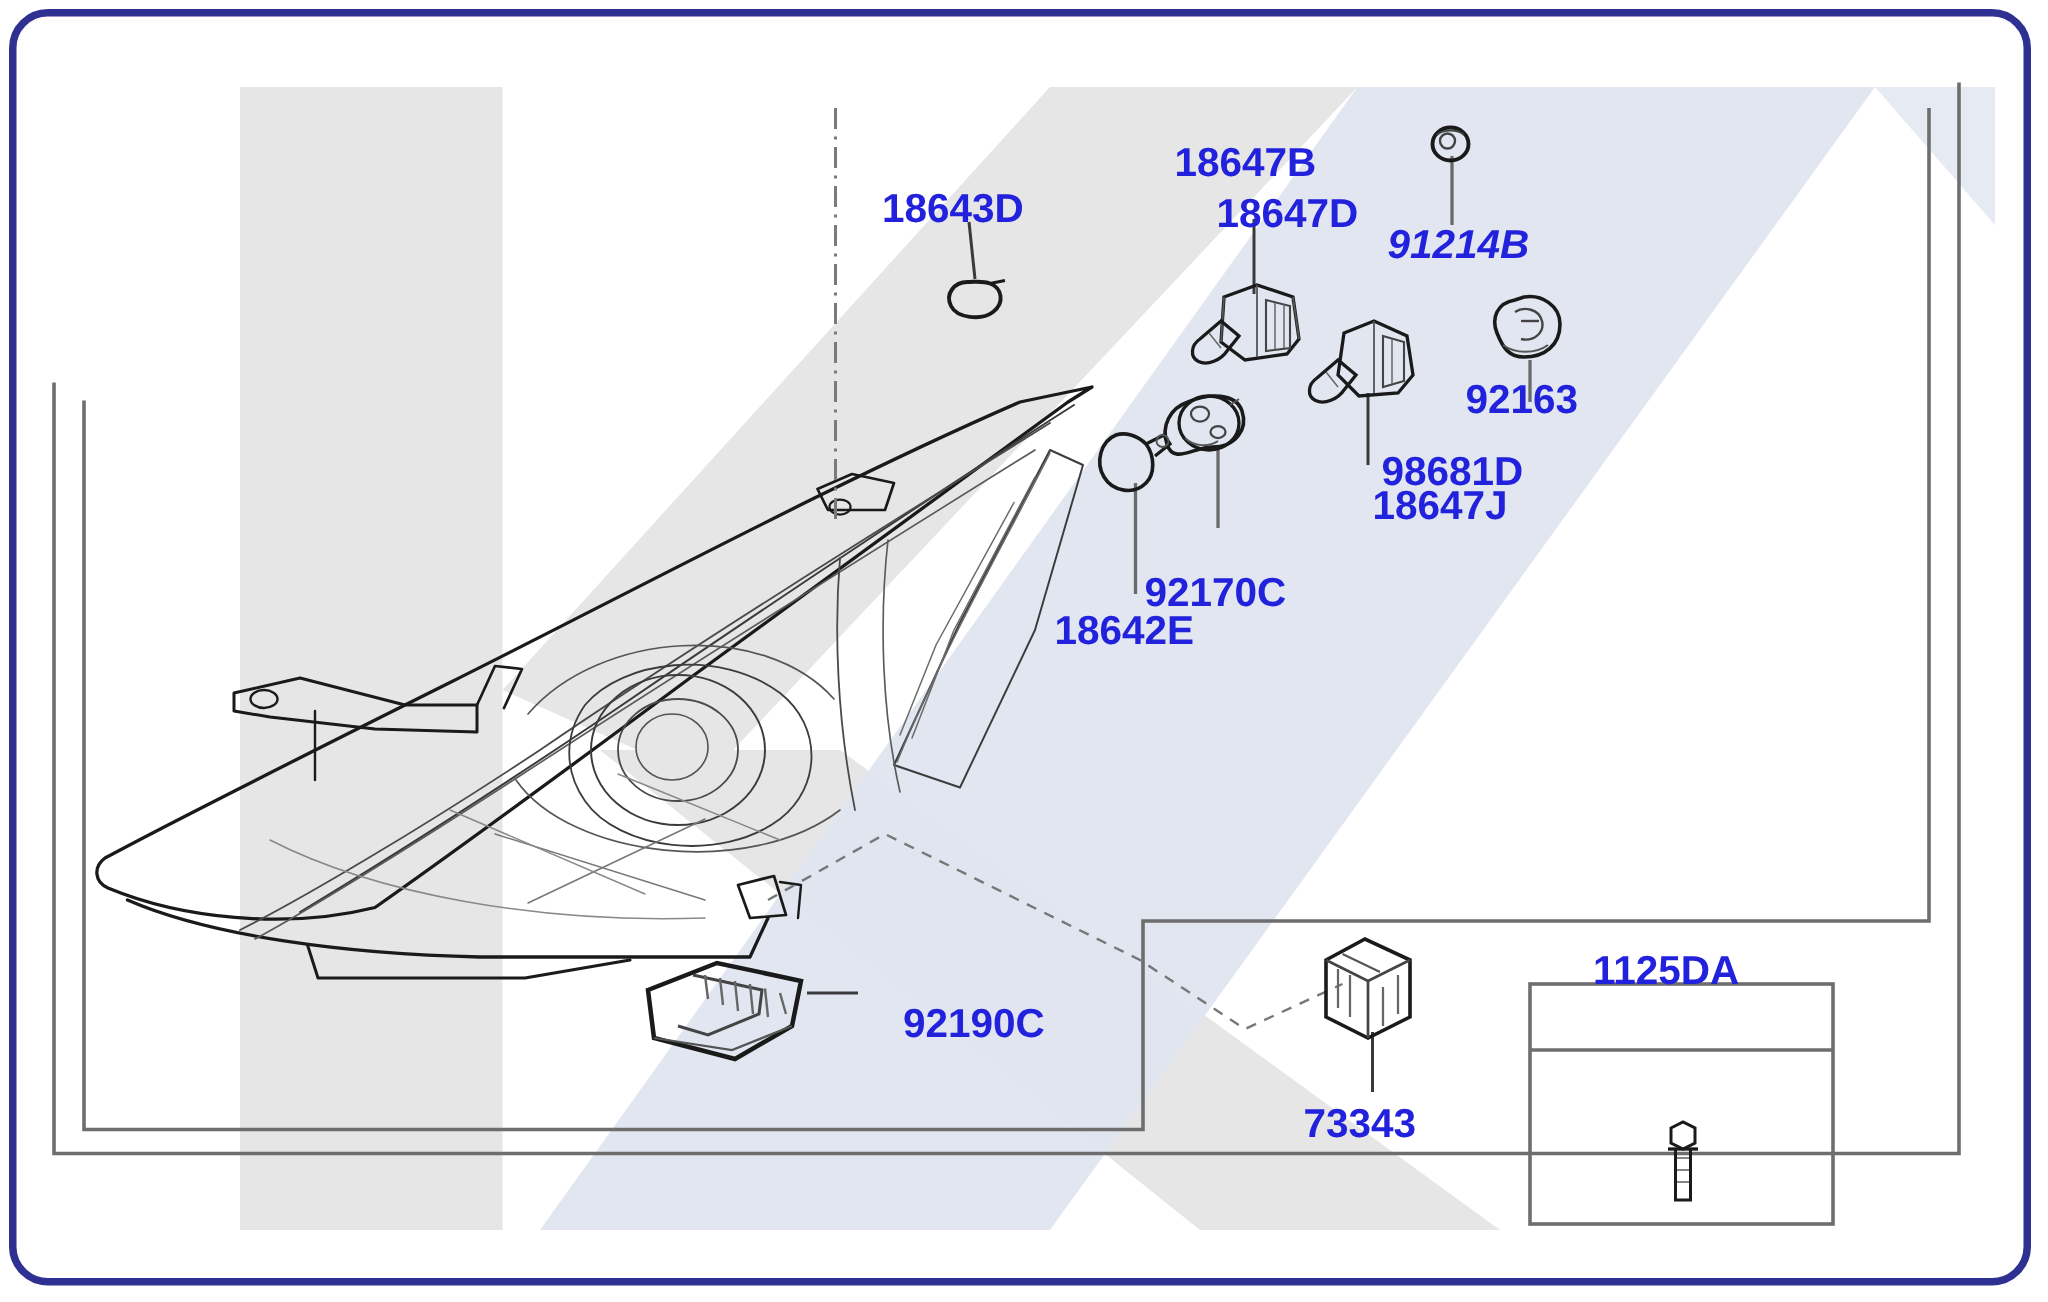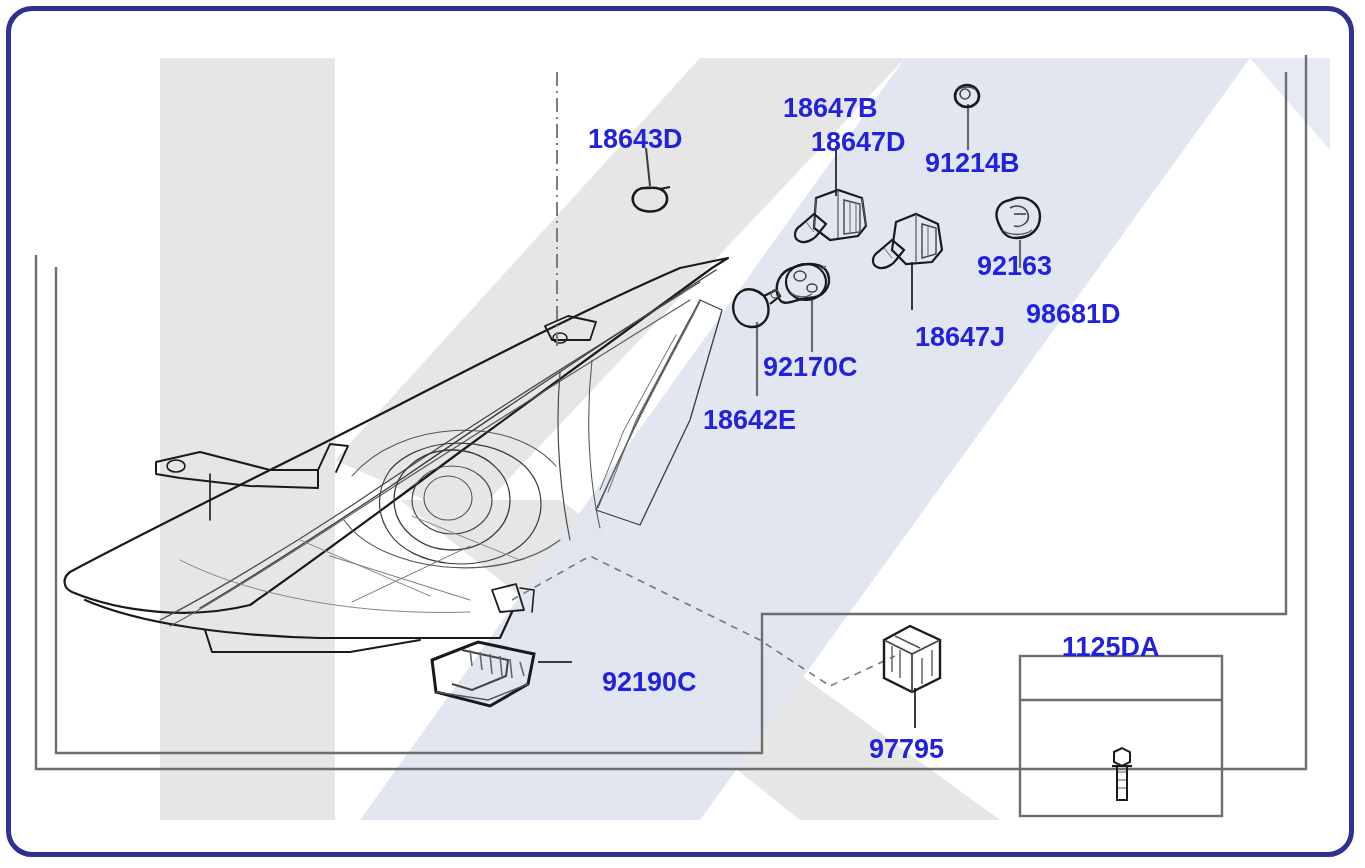--- a/index.html
+++ b/index.html
@@ -221,23 +221,23 @@
       <path d="M1117,766 L1117,800 L1127,800 L1127,766" stroke-width="2"></path>
       <path d="M1118,772 L1126,772" stroke="#777" stroke-width="1.2"></path>
       <path d="M1118,780 L1126,780" stroke="#777" stroke-width="1.2"></path>
       <path d="M1118,788 L1126,788" stroke="#777" stroke-width="1.2"></path>
     </g>
   </svg>
 
   <div class="lbl" style="left:588px;top:124px;">18643D</div>
   <div class="lbl" style="left:783px;top:93px;">18647B</div>
   <div class="lbl" style="left:811px;top:127px;">18647D</div>
-  <div class="lbl" style="left:925px;top:148px;">91214B</div>
+  <div class="lbl" style="left:925px;top:148px;font-style:italic;">91214B</div>
   <div class="lbl" style="left:977px;top:251px;">92163</div>
-  <div class="lbl" style="left:1026px;top:299px;">98681D</div>
+  <div class="lbl" style="left:921px;top:299px;">98681D</div>
   <div class="lbl" style="left:879px;top:322px;margin-left:36px;">18647J</div>
-  <div class="lbl" style="left:763px;top:352px;">92170C</div>
+  <div class="lbl" style="left:763px;top:380px;">92170C</div>
   <div class="lbl" style="left:703px;top:405px;text-align:center;">18642E</div>
   <div class="lbl" style="left:602px;top:667px;">92190C</div>
-  <div class="lbl" style="left:869px;top:734px;">97795</div>
+  <div class="lbl" style="left:869px;top:734px;">73343</div>
   <div class="lbl" style="left:1062px;top:632px;">1125DA</div>
 
 </div>
 
 </body></html>

